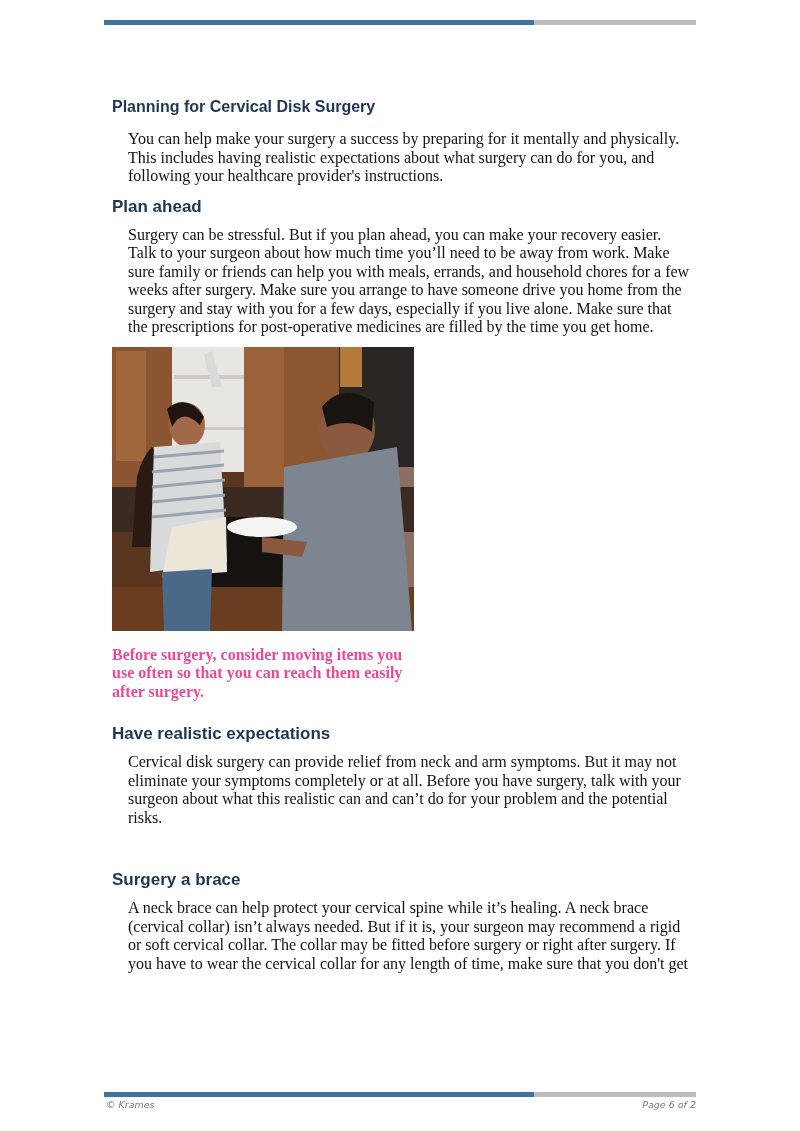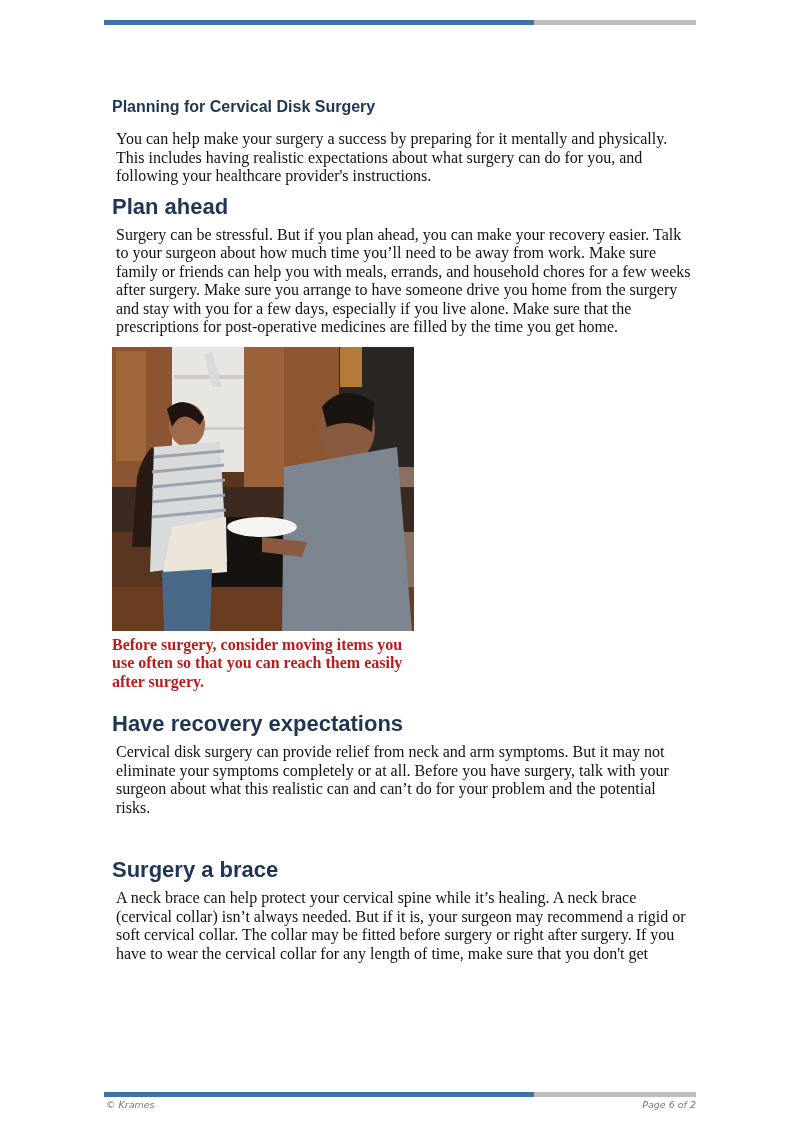--- a/index.html
+++ b/index.html
@@ -4,26 +4,26 @@
 <style>
   html, body { margin: 0; padding: 0; background: #ffffff; }
   body { width: 800px; height: 1131px; position: relative; overflow: hidden; }
   .bar { position: absolute; left: 104px; width: 592px; height: 5px; display: flex; }
   .bar .blue { width: 430px; background: #3c74a8; }
   .bar .gray { flex: 1; background: #bdbdbd; }
   .top-bar { top: 20px; }
   .bottom-bar { top: 1092px; }
   .content { position: absolute; left: 112px; top: 94px; width: 580px; }
   h1 { font-family: "Liberation Sans", sans-serif; font-size: 16px; font-weight: bold; color: #1e3554; margin: 0 0 10px 0; line-height: 26px; }
-  h2 { font-family: "Liberation Sans", sans-serif; font-size: 22px; font-weight: bold; color: #1e3554; margin: 0 0 8px 0; line-height: 22px; }
-  p { font-family: "Liberation Serif", serif; font-size: 16px; line-height: 18.5px; color: #111; margin: 0 0 10px 4px; }
+  h2 { font-family: "Liberation Sans", sans-serif; font-size: 17px; font-weight: bold; color: #1e3554; margin: 0 0 8px 0; line-height: 22px; }
+  p { font-family: "Liberation Serif", serif; font-size: 16px; line-height: 18.5px; color: #111; margin: 0 0 10px 16px; }
   .gap { height: 16px; }
   .figure { width: 303px; margin: 0 0 6px 0; }
   .photo { width: 302px; height: 284px; position: relative; overflow: hidden; background: #6b3f22; }
-  .caption { font-family: "Liberation Serif", serif; font-size: 16px; font-weight: bold; line-height: 18.5px; color: #b91c1c; margin-top: 5px; }
+  .caption { font-family: "Liberation Serif", serif; font-size: 16px; font-weight: bold; line-height: 18.5px; color: #ec4899; margin-top: 15px; }
   .footer { position: absolute; top: 1099px; left: 106px; width: 590px; display: flex; justify-content: space-between; font-family: "DejaVu Sans", sans-serif; font-style: italic; font-size: 9.5px; color: #777; }
 </style>
 </head>
 <body>
 
 <div class="bar top-bar">
   <div class="blue"></div>
   <div class="gray"></div>
 </div>
 
@@ -63,21 +63,21 @@
         <path d="M210 60 Q230 35 262 55 L260 85 Q240 70 215 80 Z" fill="#1a1410"></path>
         <path d="M172 120 L285 100 L300 284 L170 284 Z" fill="#7d8590"></path>
         <ellipse cx="150" cy="180" rx="35" ry="10" fill="#f4f4f2"></ellipse>
         <path d="M150 190 L195 195 L190 210 L150 205 Z" fill="#8a5a40"></path>
       </svg>
     </div>
     <div class="caption">Before surgery, consider moving items you use often so that you can reach them easily after surgery.</div>
   </div>
 
   <div class="gap"></div>
-  <h2>Have recovery expectations</h2>
+  <h2>Have realistic expectations</h2>
   <p>Cervical disk surgery can provide relief from neck and arm symptoms. But it may not eliminate your symptoms completely or at all. Before you have surgery, talk with your surgeon about what this realistic can and can’t do for your problem and the potential risks.</p>
 
   <div class="gap"></div>
 
   <div class="gap"></div>
   <h2>Surgery a brace</h2>
   <p>A neck brace can help protect your cervical spine while it’s healing. A neck brace (cervical collar) isn’t always needed. But if it is, your surgeon may recommend a rigid or soft cervical collar. The collar may be fitted before surgery or right after surgery. If you have to wear the cervical collar for any length of time, make sure that you don't get</p>
 </div>
 
 <div class="bar bottom-bar">

